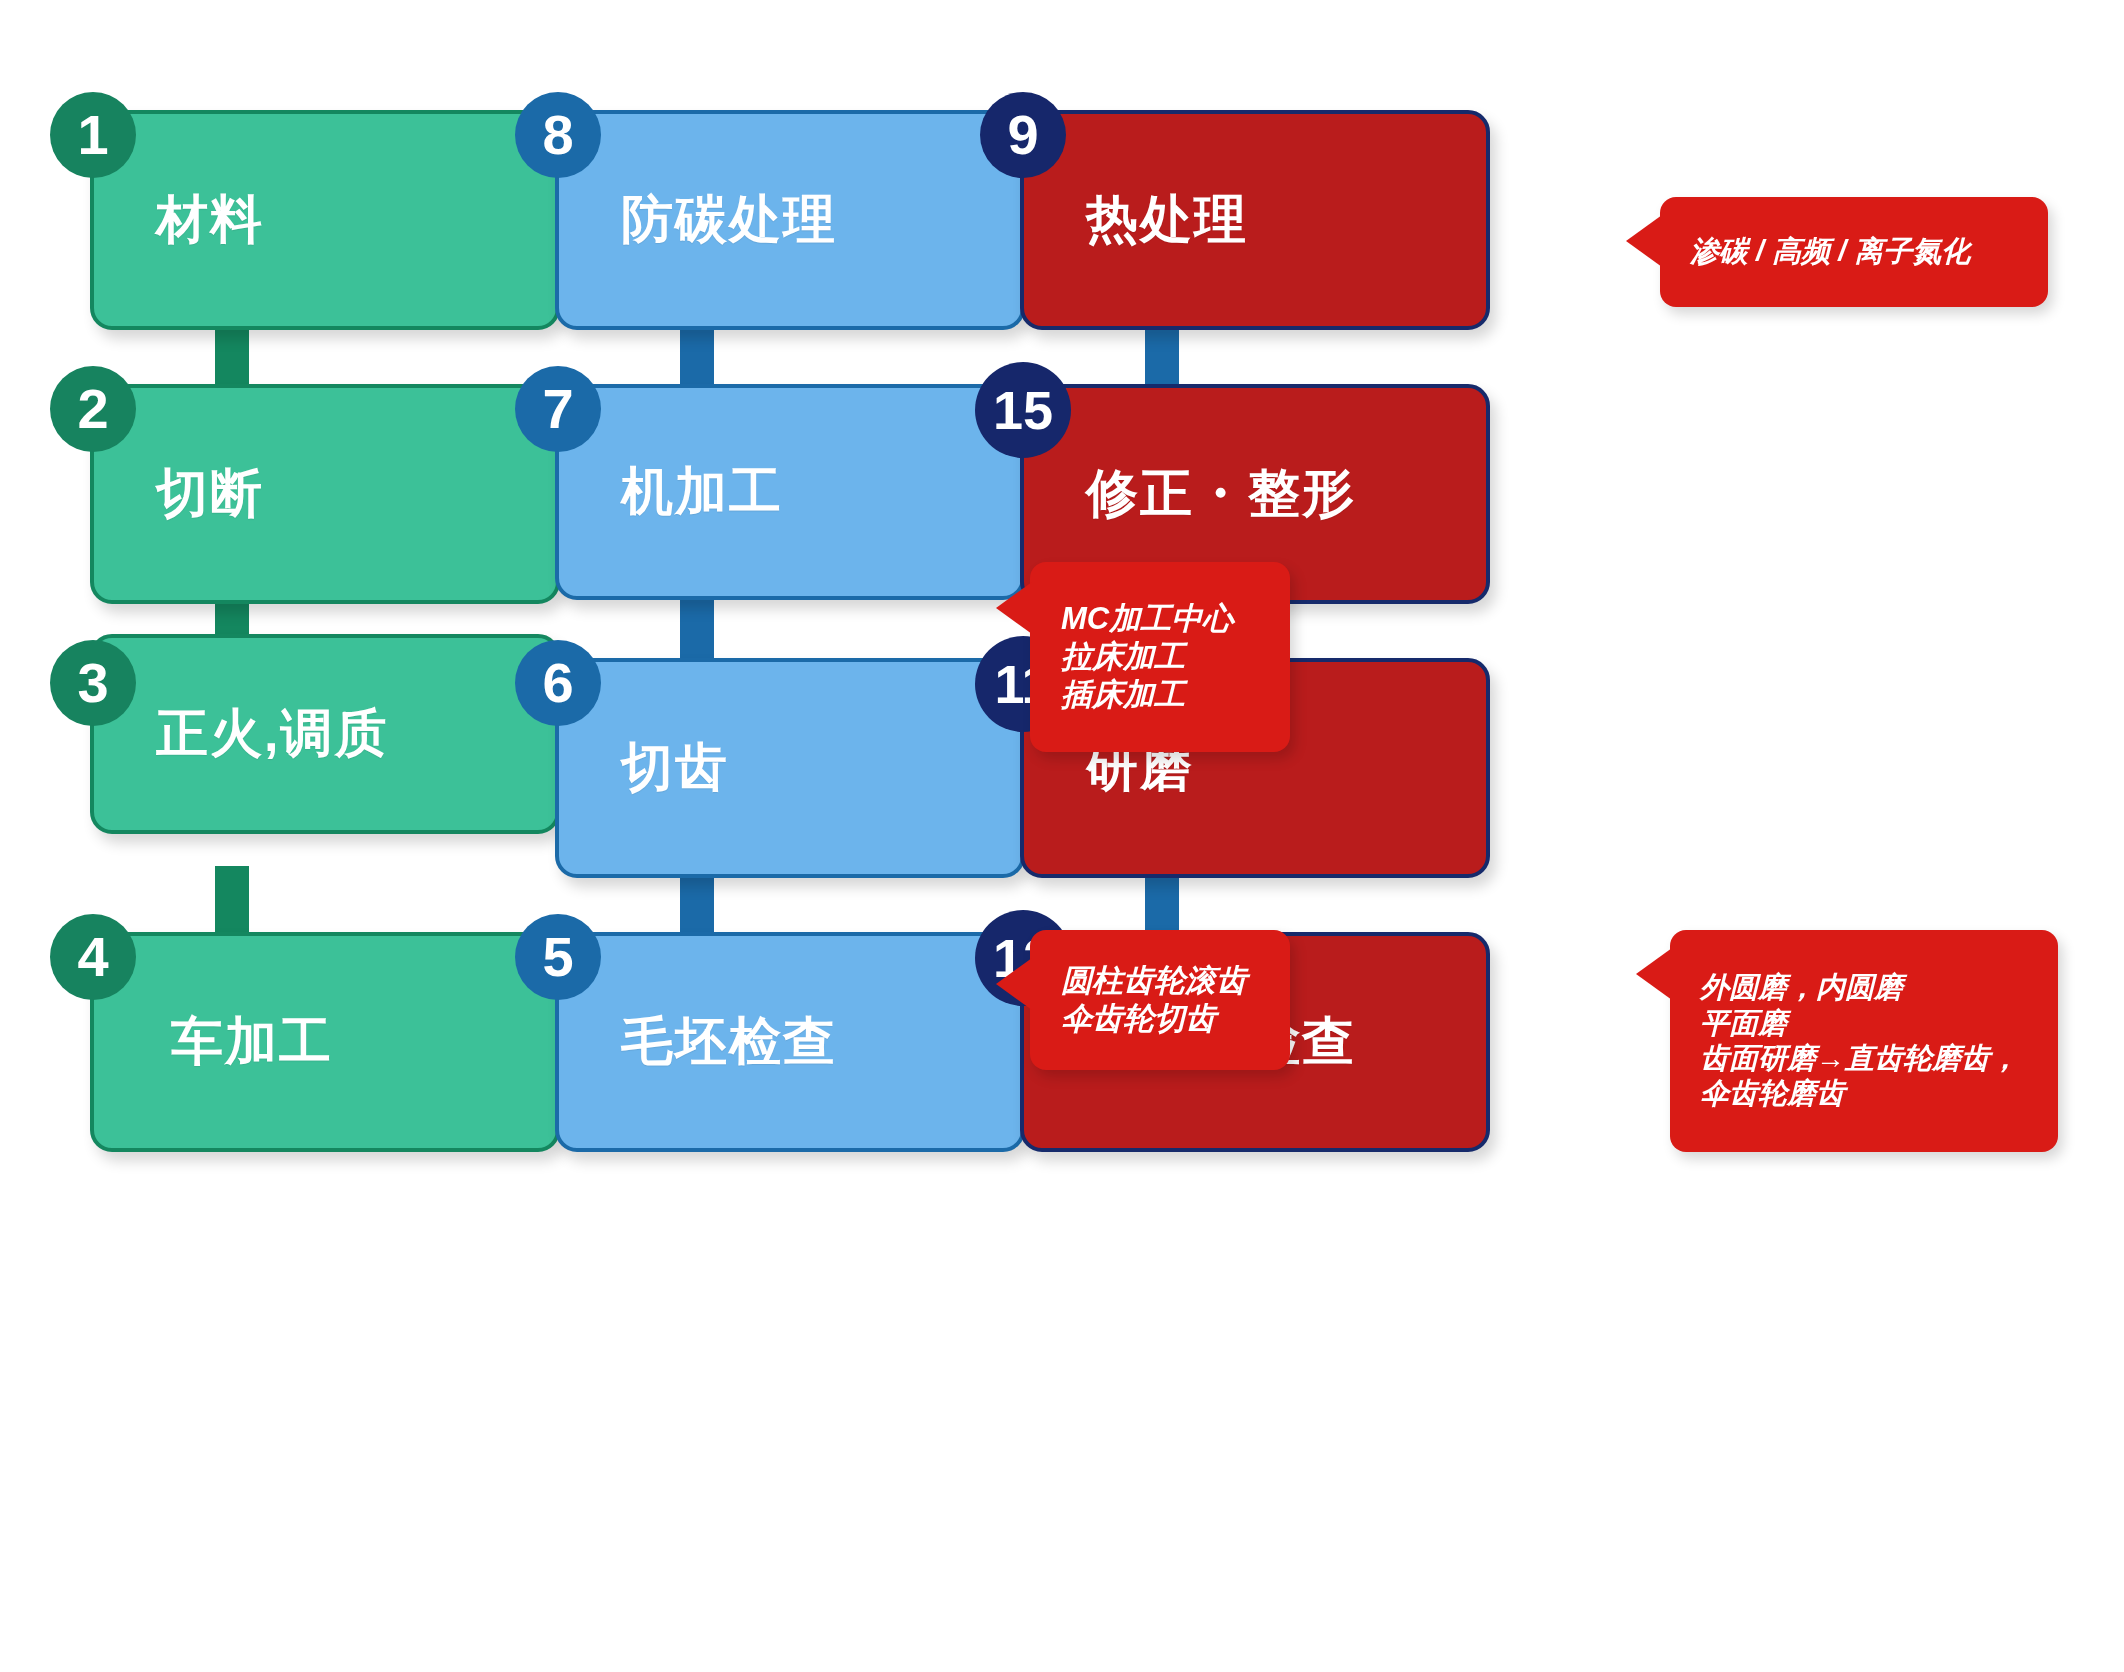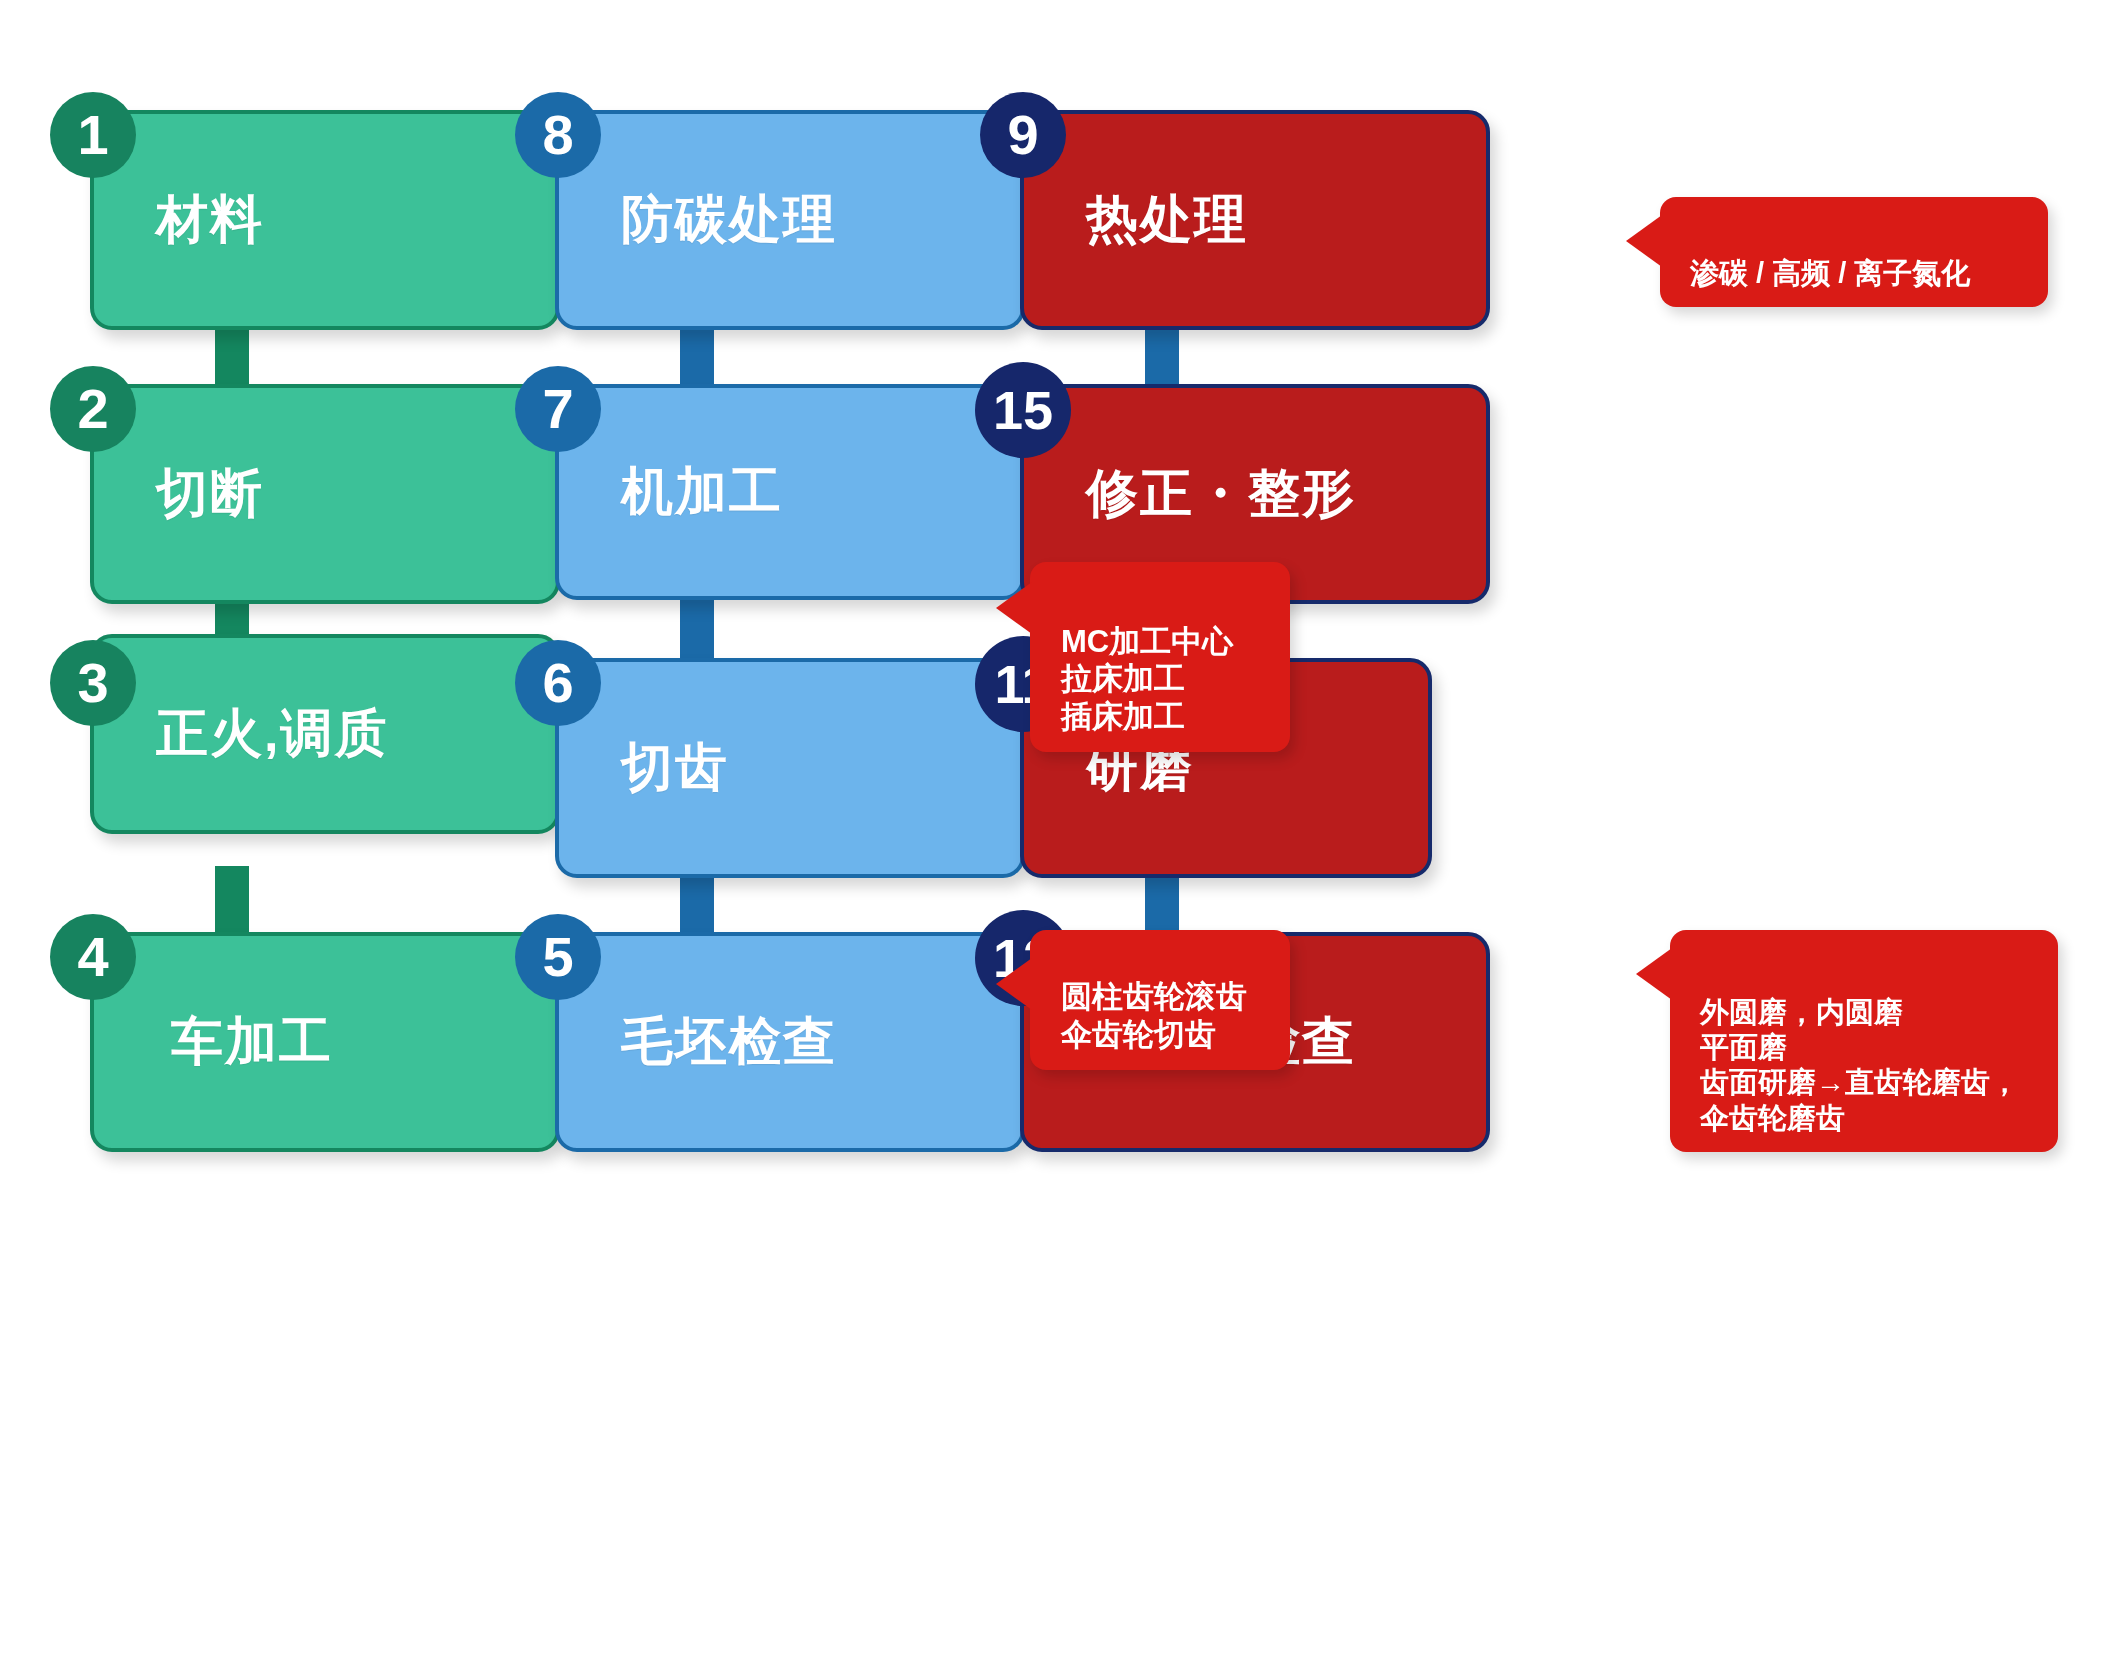--- a/index.html
+++ b/index.html
@@ -71,21 +71,22 @@
   .badge.dblue { background: #16276b; }
 
   
   .callout {
     position: absolute;
     background: #d91b16;
     border-radius: 16px;
     z-index: 6;
     box-shadow: 5px 7px 13px rgba(0,0,0,0.16);
     display: flex;
-    align-items: flex-end;
+    align-items: center;
+    font-style: italic;
   }
   .callout .callout-text {
     color: #ffffff;
     font-size: 29px;
     font-weight: 700;
     line-height: 1.22;
     padding: 16px 26px 16px 30px;
     white-space: pre-line;
   }
   .callout .callout-text.big { font-size: 31px; padding-left: 31px; }
@@ -190,21 +191,21 @@
     <span>9</span>
   </div>
 
   <div class="node dblue" style="left:1020px; top:384px; width:470px; height:220px;">
     <span class="node-label">修正・整形</span>
   </div>
   <div class="badge dblue wide" style="left:975px; top:362px;">
     <span>15</span>
   </div>
 
-  <div class="node dblue" style="left:1020px; top:658px; width:412px; height:220px;font-family:Liberation Mono, monospace;">
+  <div class="node dblue" style="left:1020px; top:658px; width:470px; height:220px;font-family:Liberation Mono, monospace;">
     <span class="node-label">研磨</span>
   </div>
   <div class="badge dblue wide" style="left:975px; top:636px;">
     <span>11</span>
   </div>
 
   <div class="node dblue" style="left:1020px; top:932px; width:470px; height:220px;">
     <span class="node-label">完成品检查</span>
   </div>
   <div class="badge dblue wide" style="left:975px; top:910px;">

